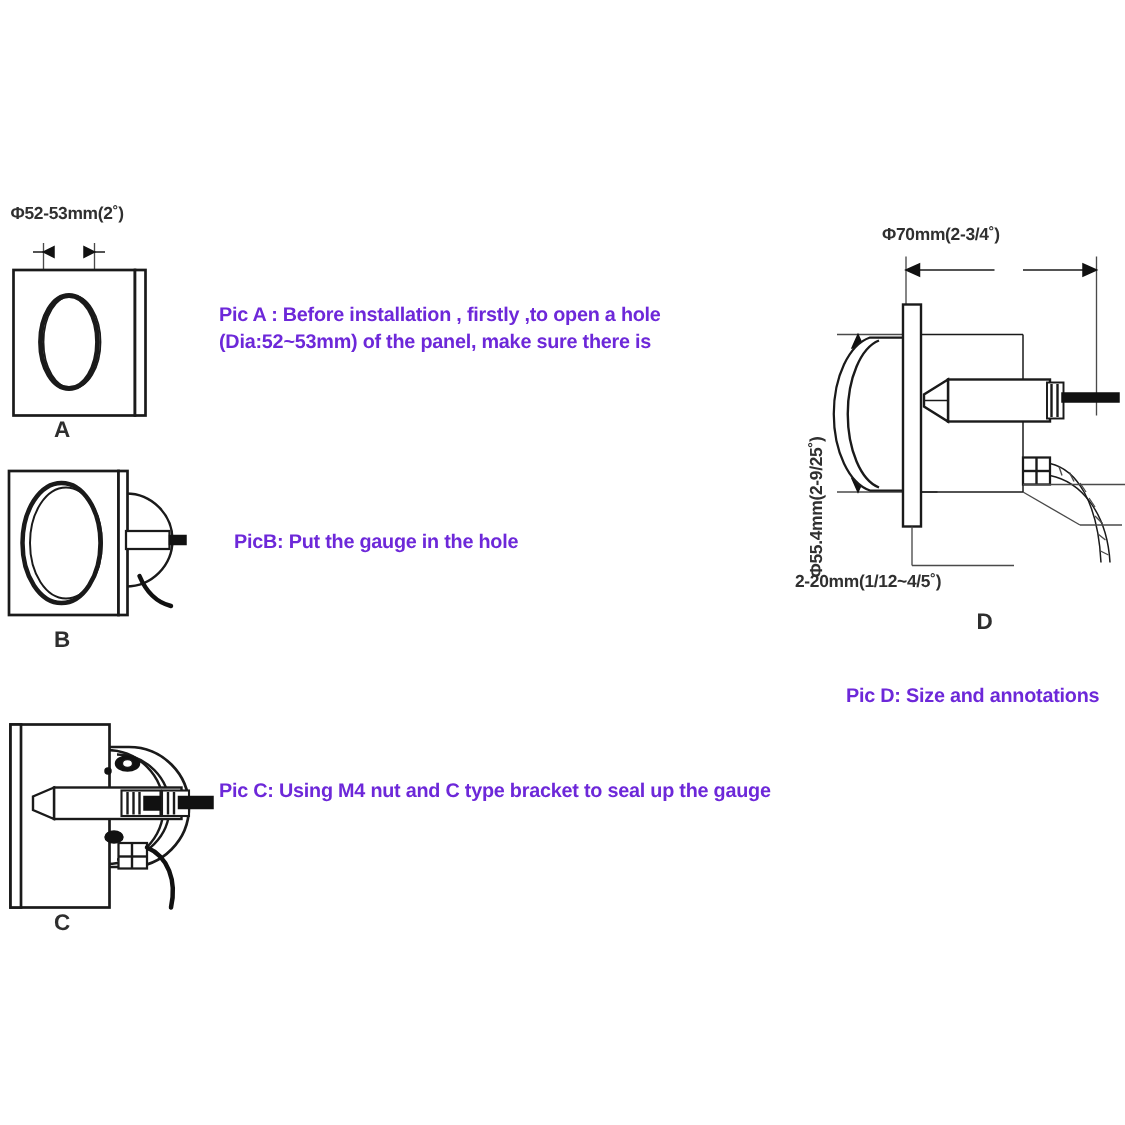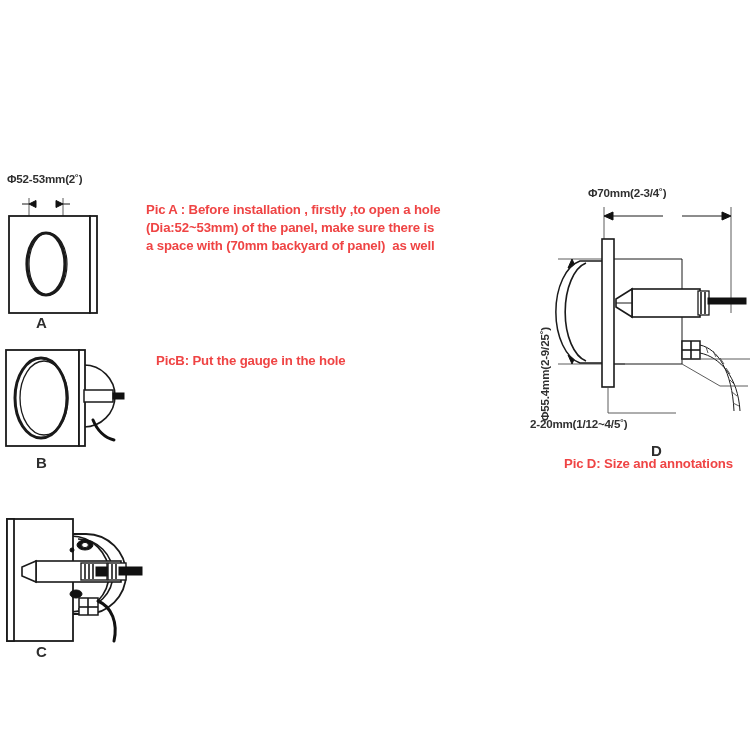--- a/index.html
+++ b/index.html
@@ -18,26 +18,25 @@
   }
   #page-root {
     position: absolute;
     left: 0;
     top: 0;
     width: 750px;
     height: 750px;
   }
   .fig {
     position: absolute;
-    margin-top: 36px;
   }
   .caption {
     position: absolute;
     font-family: "Liberation Sans", sans-serif;
-    color: #ef4444;
+    color: #6d28d9;
     font-weight: bold;
     white-space: pre;
   }
   .body-text {
     font-size: 13.2px;
     line-height: 18.5px;
     letter-spacing: -0.15px;
   }
   .panel-letter {
     font-size: 15px;
@@ -92,21 +91,20 @@
 
       <ellipse cx="46" cy="90" rx="19" ry="31" stroke="#1a1a1a" stroke-width="3.2" fill="#ffffff"></ellipse>
       <ellipse cx="48" cy="90" rx="19" ry="31" stroke="#1a1a1a" stroke-width="1.2" fill="none"></ellipse>
     </svg>
     <div class="dim-label" style="left:7px; top:-2px;">Φ52-53mm(2˚)</div>
     <div class="caption panel-letter" style="left:36px; top:140px;">A</div>
   </div>
 
   <div class="caption body-text" style="left:146px; top:201px;">Pic A : Before installation , firstly ,to open a hole</div>
   <div class="caption body-text" style="left:146px; top:219px;">(Dia:52~53mm) of the panel, make sure there is</div>
-  <div class="caption body-text" style="left:146px; top:237px;">a space with (70mm backyard of panel)  as well</div>
 
   <div class="fig" style="left:0px; top:300px; width:160px; height:140px;">
     <svg width="160" height="140" viewBox="0 0 160 140">
 
       <circle class="fill-w" cx="84" cy="60" r="31" stroke-width="1.6"></circle>
 
       <rect class="fill-w" x="6" y="14" width="73" height="96" stroke-width="1.8"></rect>
 
       <rect class="fill-w" x="79" y="14" width="6" height="96" stroke-width="1.8"></rect>
 
@@ -159,20 +157,21 @@
       <ellipse class="fill-k" cx="76" cy="93" rx="6" ry="4"></ellipse>
       <rect class="fill-w" x="79" y="97" width="19" height="17" stroke-width="1.5"></rect>
       <line class="ln-m" x1="79" y1="106" x2="98" y2="106"></line>
       <line class="ln-m" x1="88" y1="97" x2="88" y2="114"></line>
 
       <path class="ln-b" d="M 98 100 C 112 106, 118 122, 114 140" stroke-width="8" stroke-linecap="round"></path>
     </svg>
     <div class="caption panel-letter" style="left:36px; top:142px;">C</div>
   </div>
 
+  <div class="caption body-text" style="left:146px; top:518px;">Pic C: Using M4 nut and C type bracket to seal up the gauge</div>
 
   <div class="fig" style="left:520px; top:145px; width:230px; height:290px;text-decoration:underline;">
     <svg width="230" height="290" viewBox="0 0 230 290">
 
       <line class="thin" x1="84" y1="26" x2="84" y2="62"></line>
       <line class="thin" x1="211" y1="26" x2="211" y2="132"></line>
 
       <line class="ln-t" x1="90" y1="35" x2="143" y2="35"></line>
       <line class="ln-t" x1="162" y1="35" x2="205" y2="35"></line>
       <polygon class="fill-k" points="84,35 93,31 93,39"></polygon>

